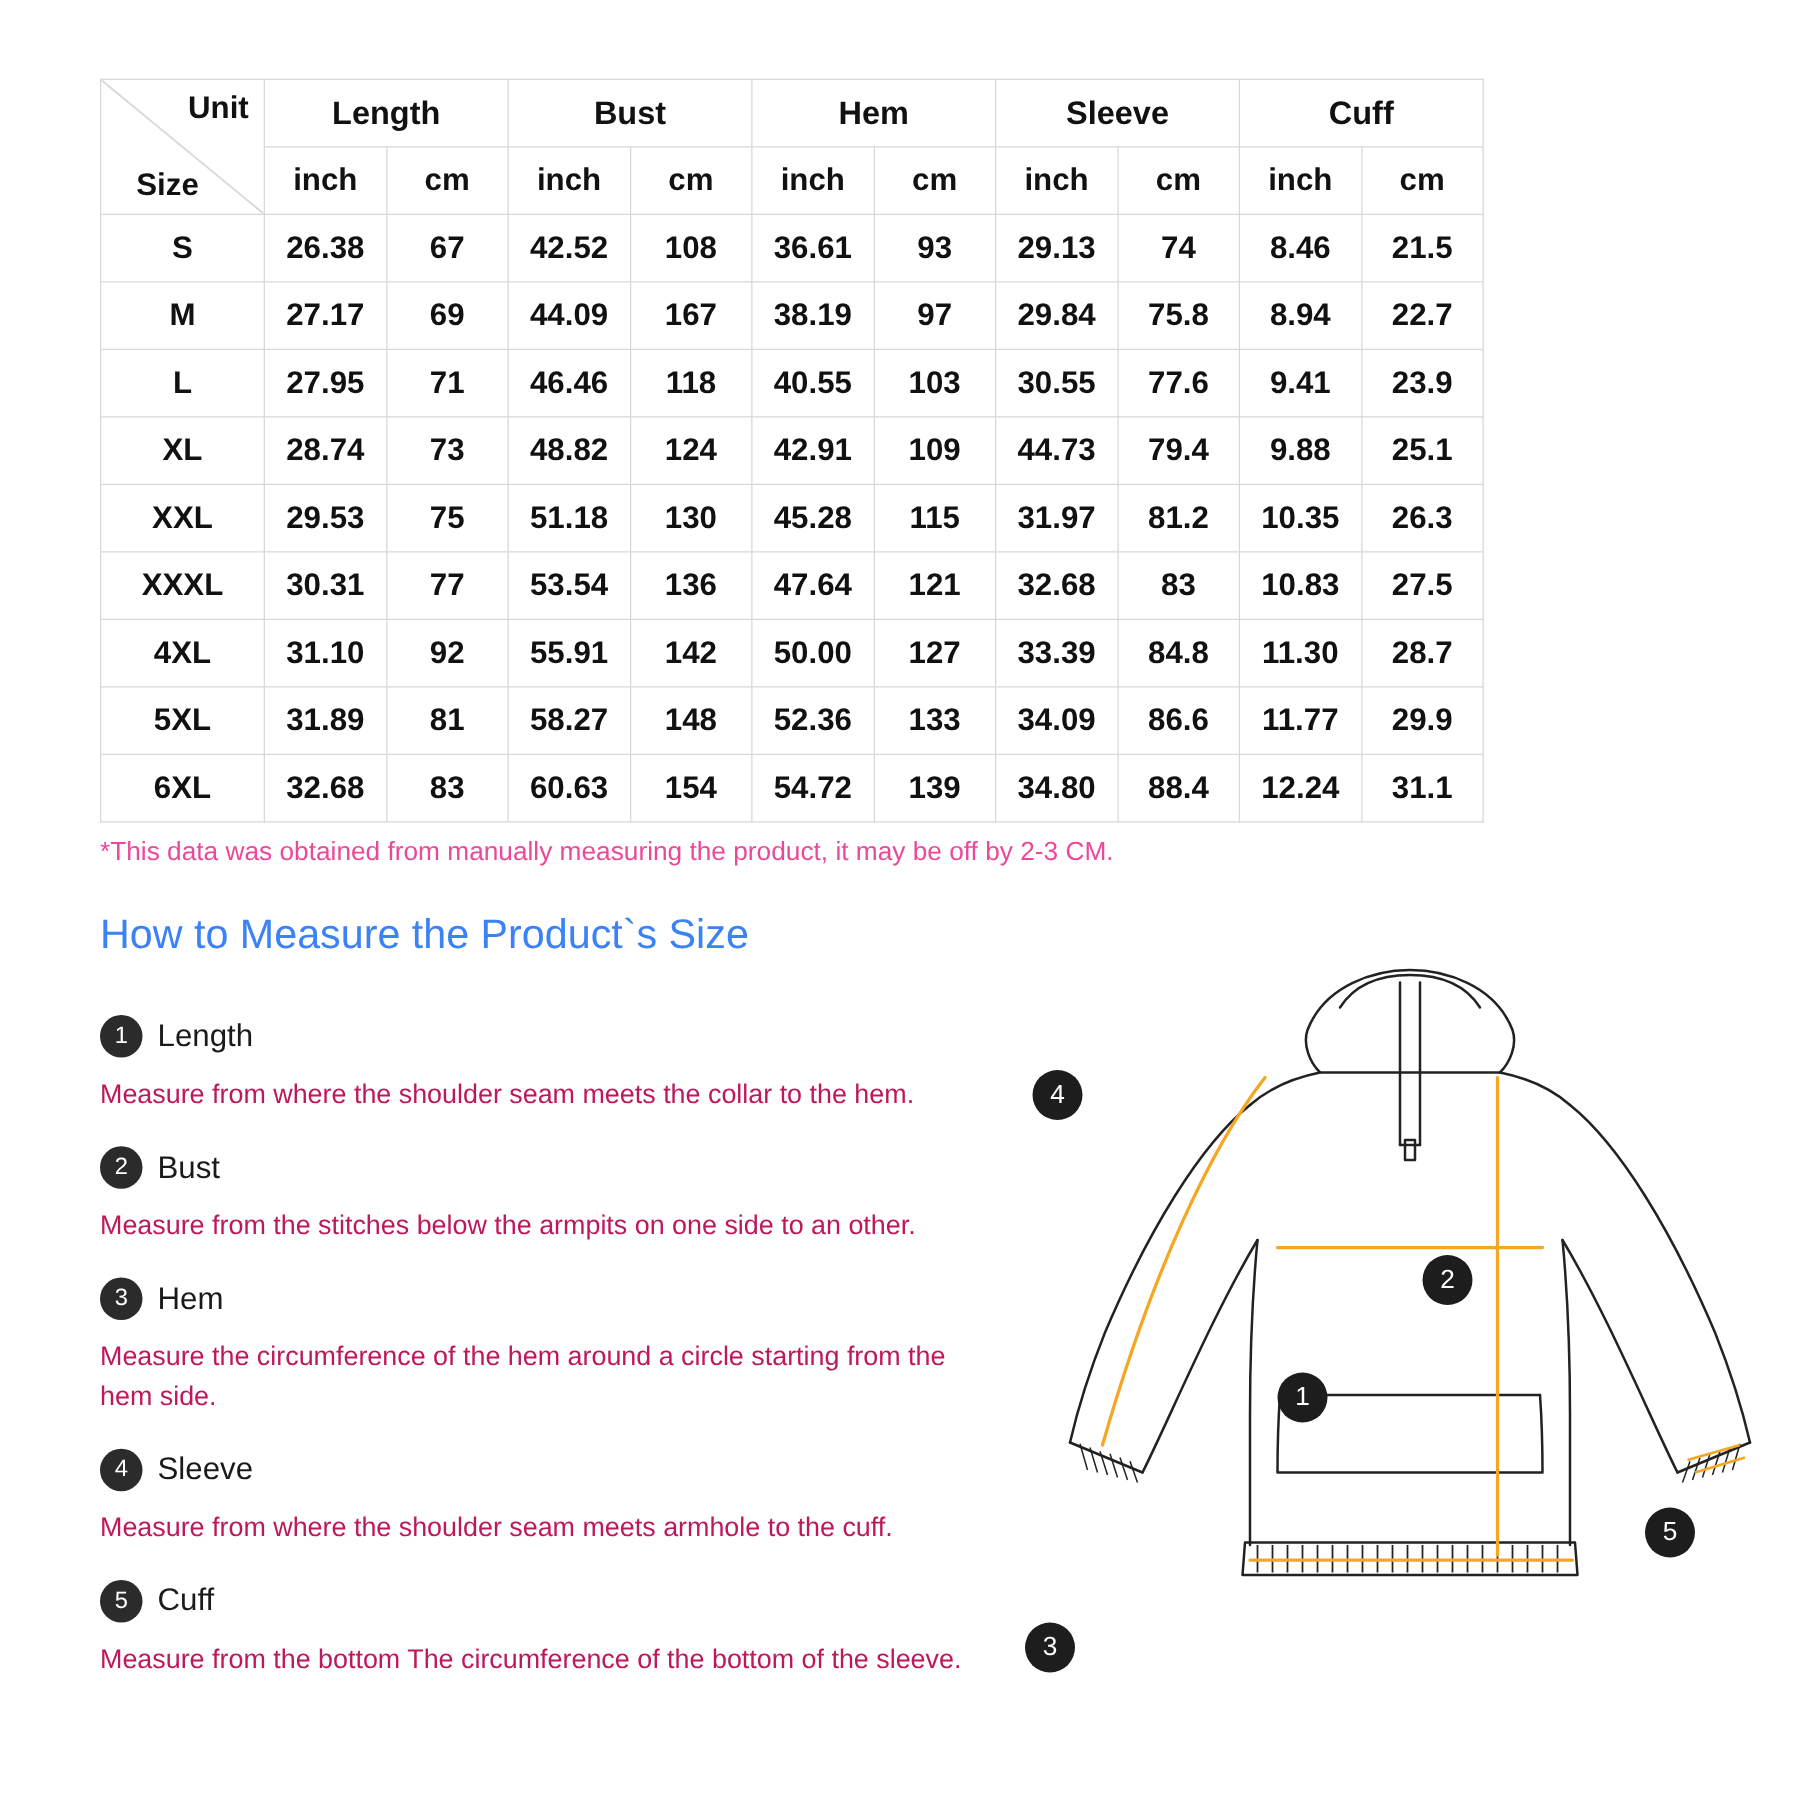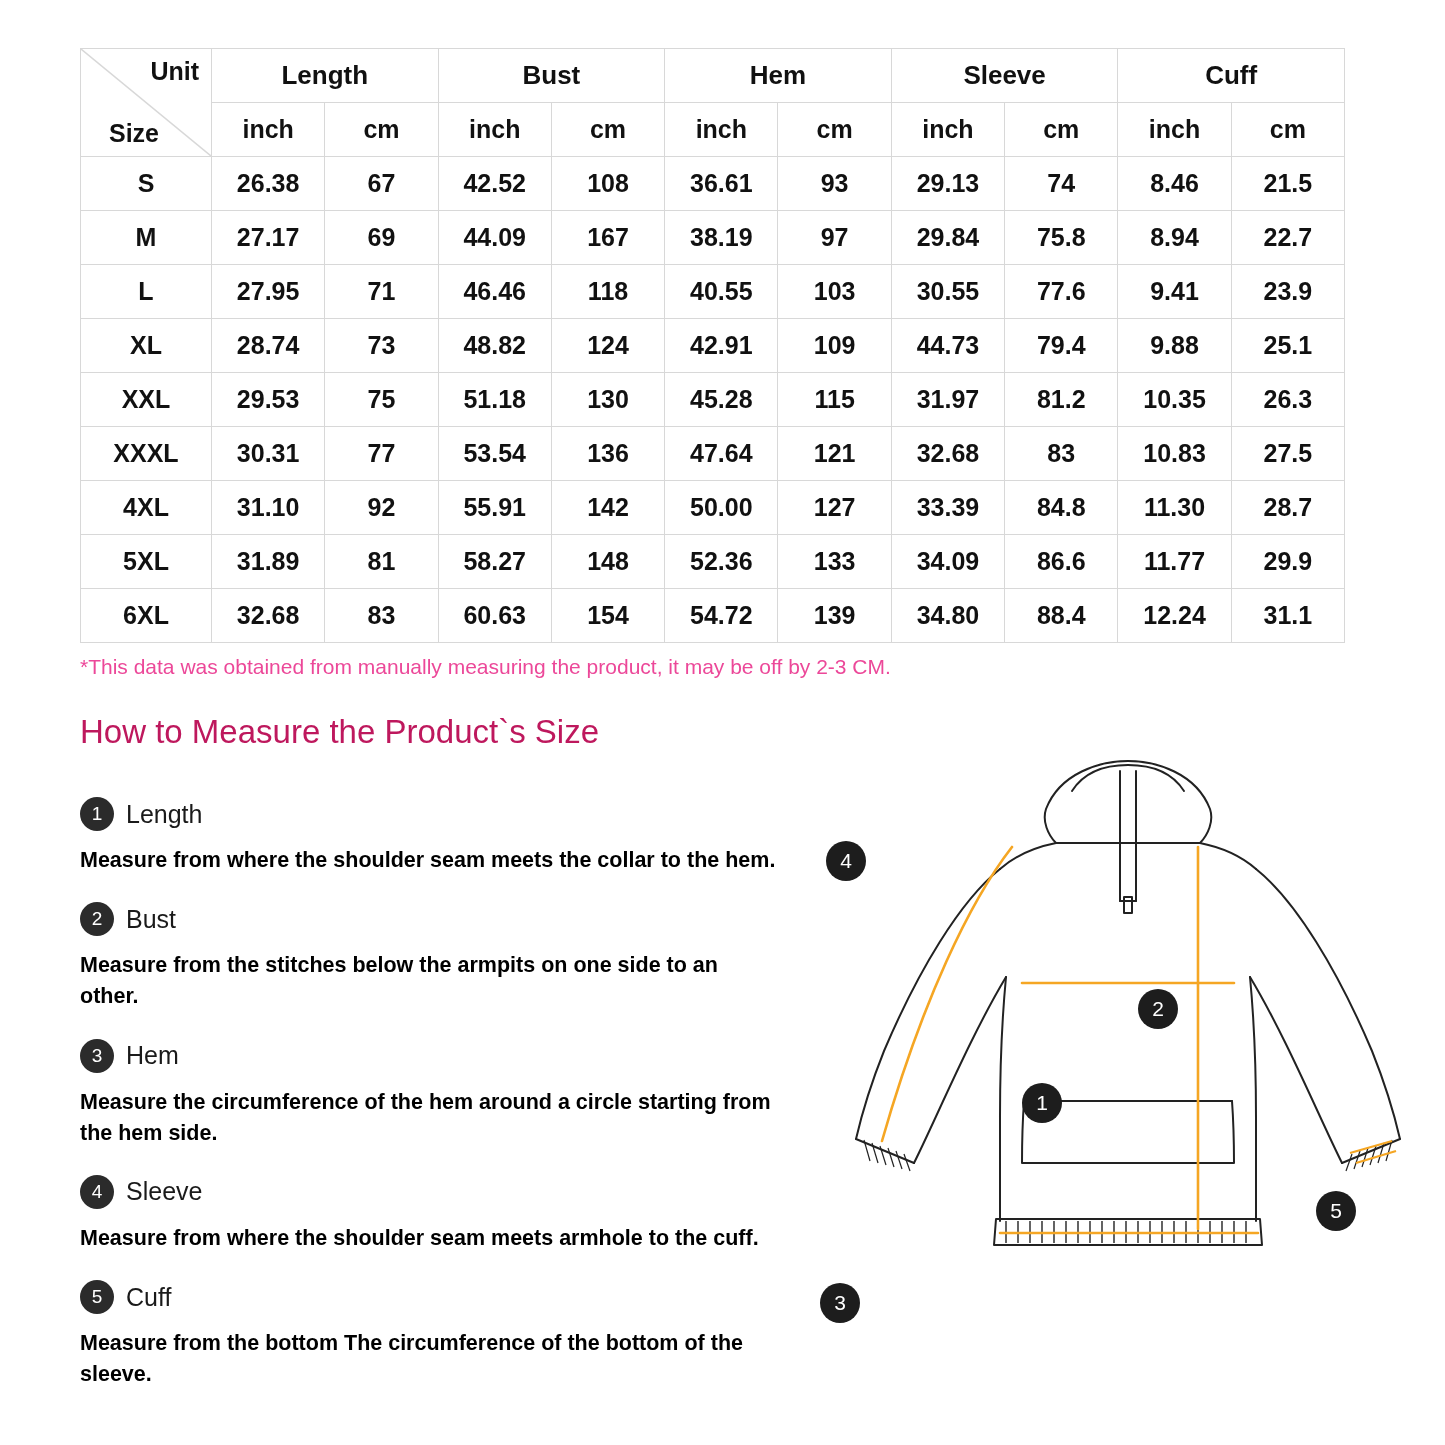--- a/index.html
+++ b/index.html
@@ -18,24 +18,25 @@
     position: relative;
     width: 1445px;
     height: 1445px;
     box-sizing: border-box;
     padding: 48px 80px 0 80px;
   }
 
   
   table.size-table {
     border-collapse: collapse;
-    width: 1265px;
+    width: 1107px;
     table-layout: fixed;
     font-size: 25px;
     font-weight: bold;
+    margin-top: 15px;
   }
   table.size-table td, table.size-table th {
     border: 1px solid #d8d8d8;
     text-align: center;
     padding: 0;
     height: 53px;
     color: #111;
     font-weight: bold;
   }
   .corner-cell {
@@ -82,21 +83,21 @@
     margin-top: 12px;
     font-size: 21px;
     color: #ec4899;
     font-weight: normal;
   }
 
   
   .howto-title {
     margin-top: 34px;
     font-size: 33px;
-    color: #be185d;
+    color: #3b82f6;
     font-weight: normal;
   }
   .content-wrap {
     display: flex;
     margin-top: 20px;
   }
   .steps {
     width: 740px;
     flex: 0 0 740px;
   }
@@ -122,23 +123,22 @@
     flex: 0 0 34px;
   }
   .step-name {
     font-size: 25px;
     color: #1a1a1a;
   }
   .step-desc {
     margin-top: 14px;
     font-size: 21.5px;
     line-height: 1.45;
-    color: #000000;
+    color: #be185d;
     max-width: 700px;
-    font-weight: bold;
   }
 
   .diagram {
     position: relative;
     flex: 1 1 auto;
     min-height: 700px;
   }
   .diagram svg {
     position: absolute;
     left: -10px;

